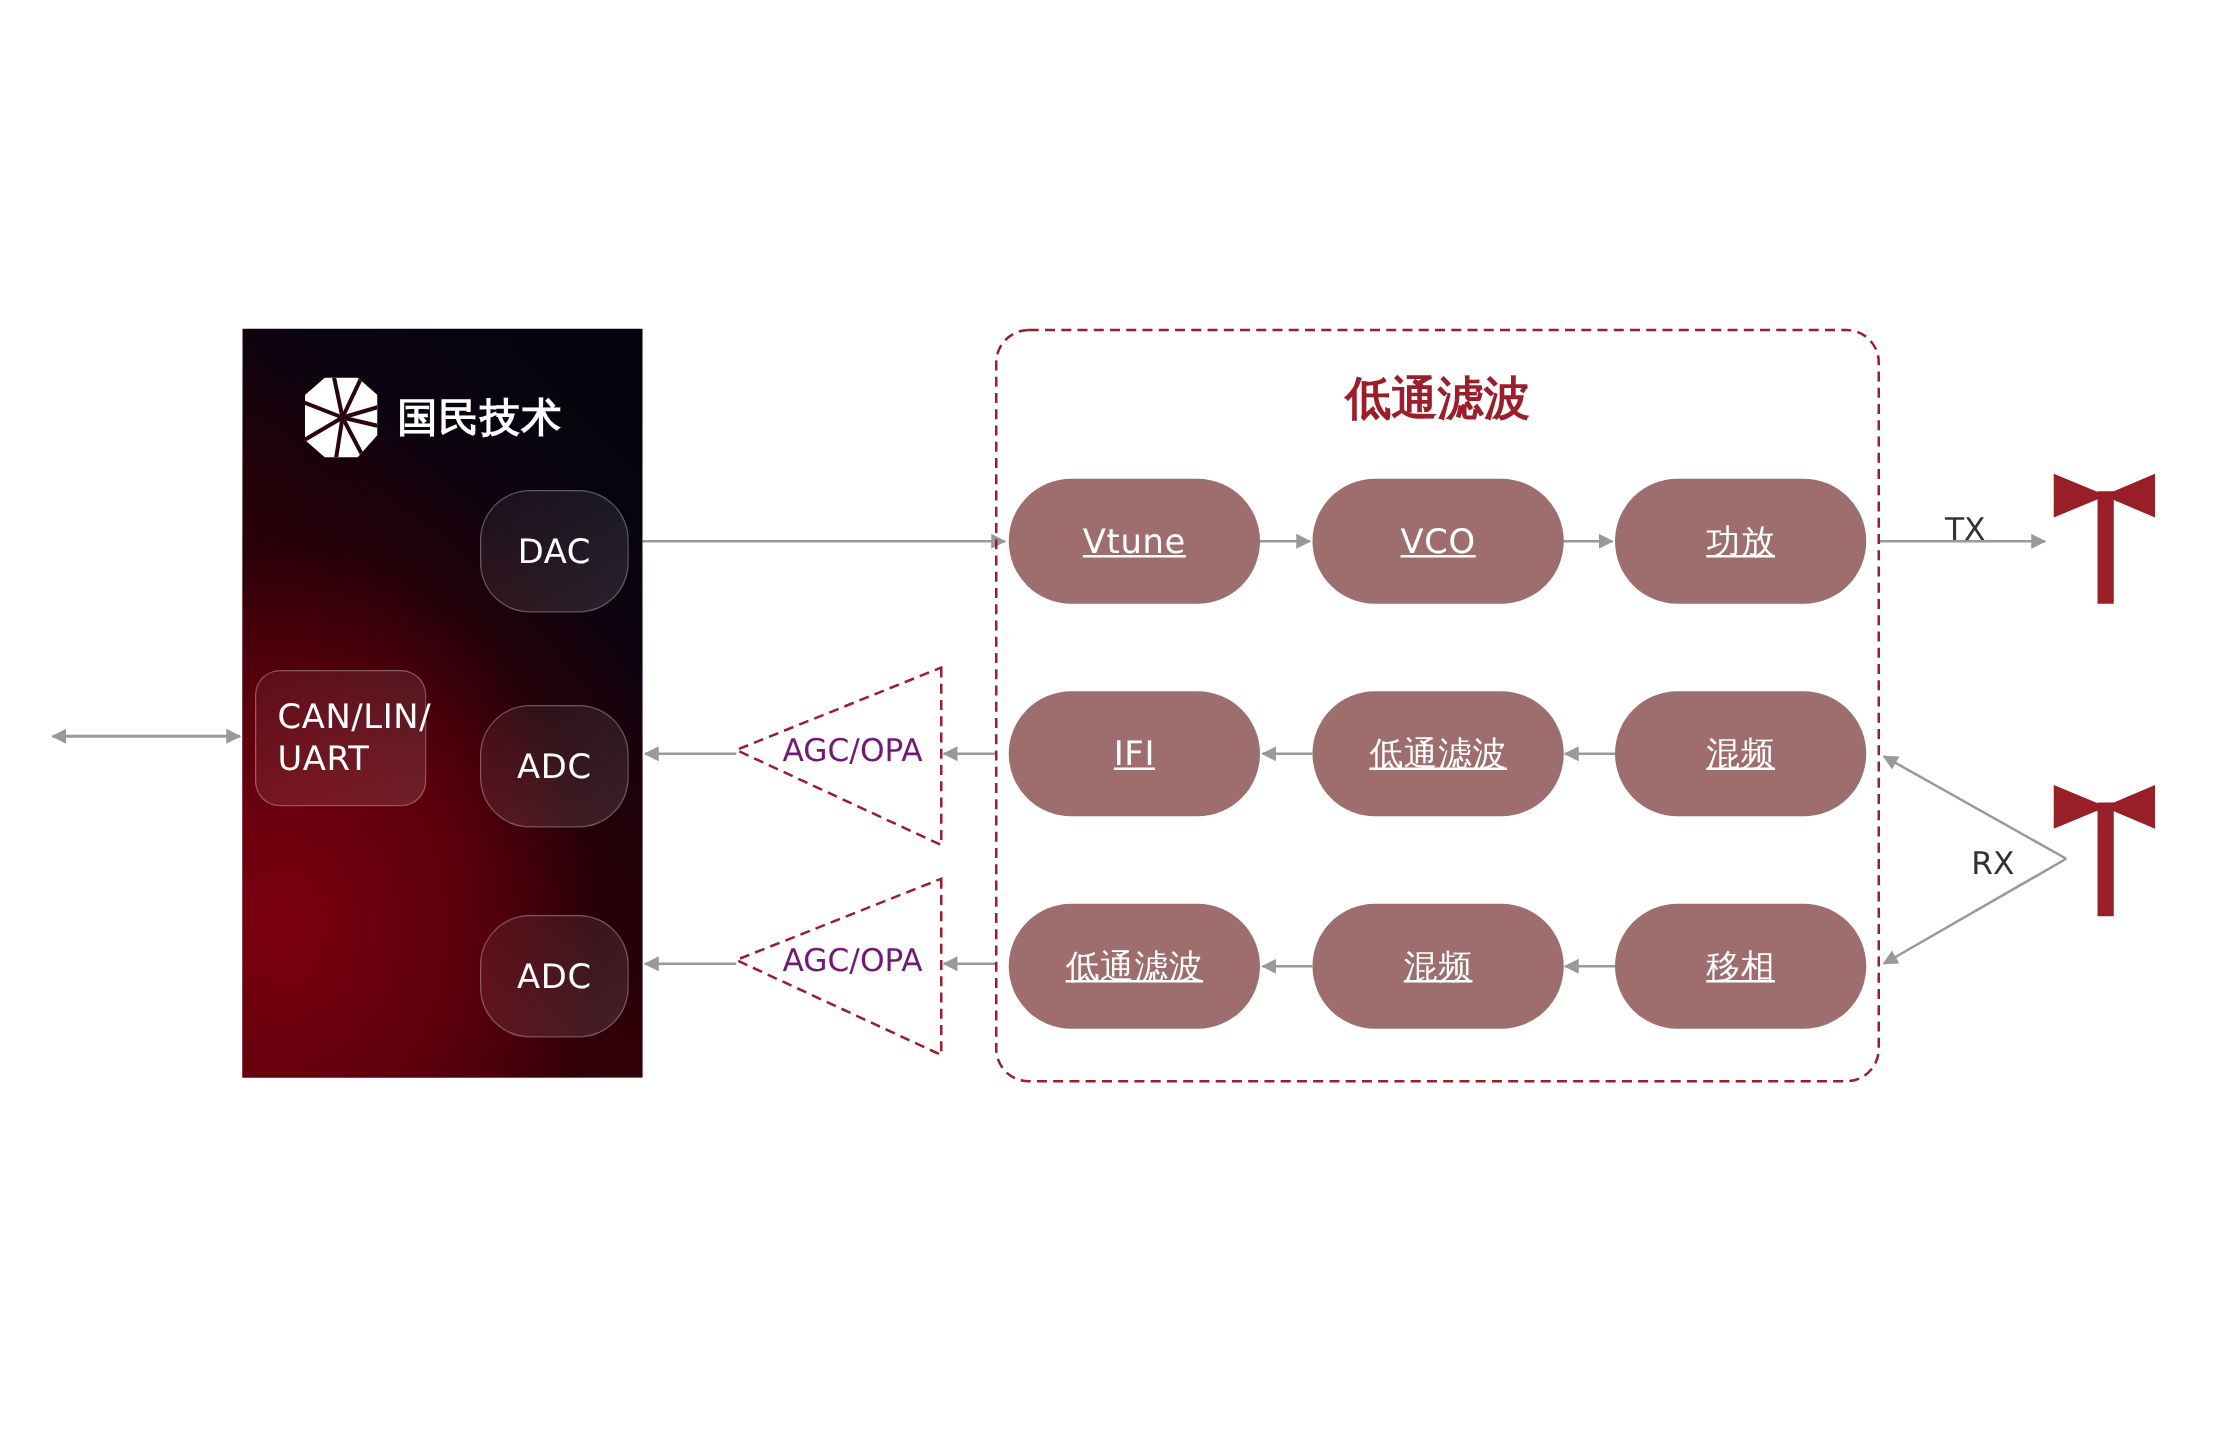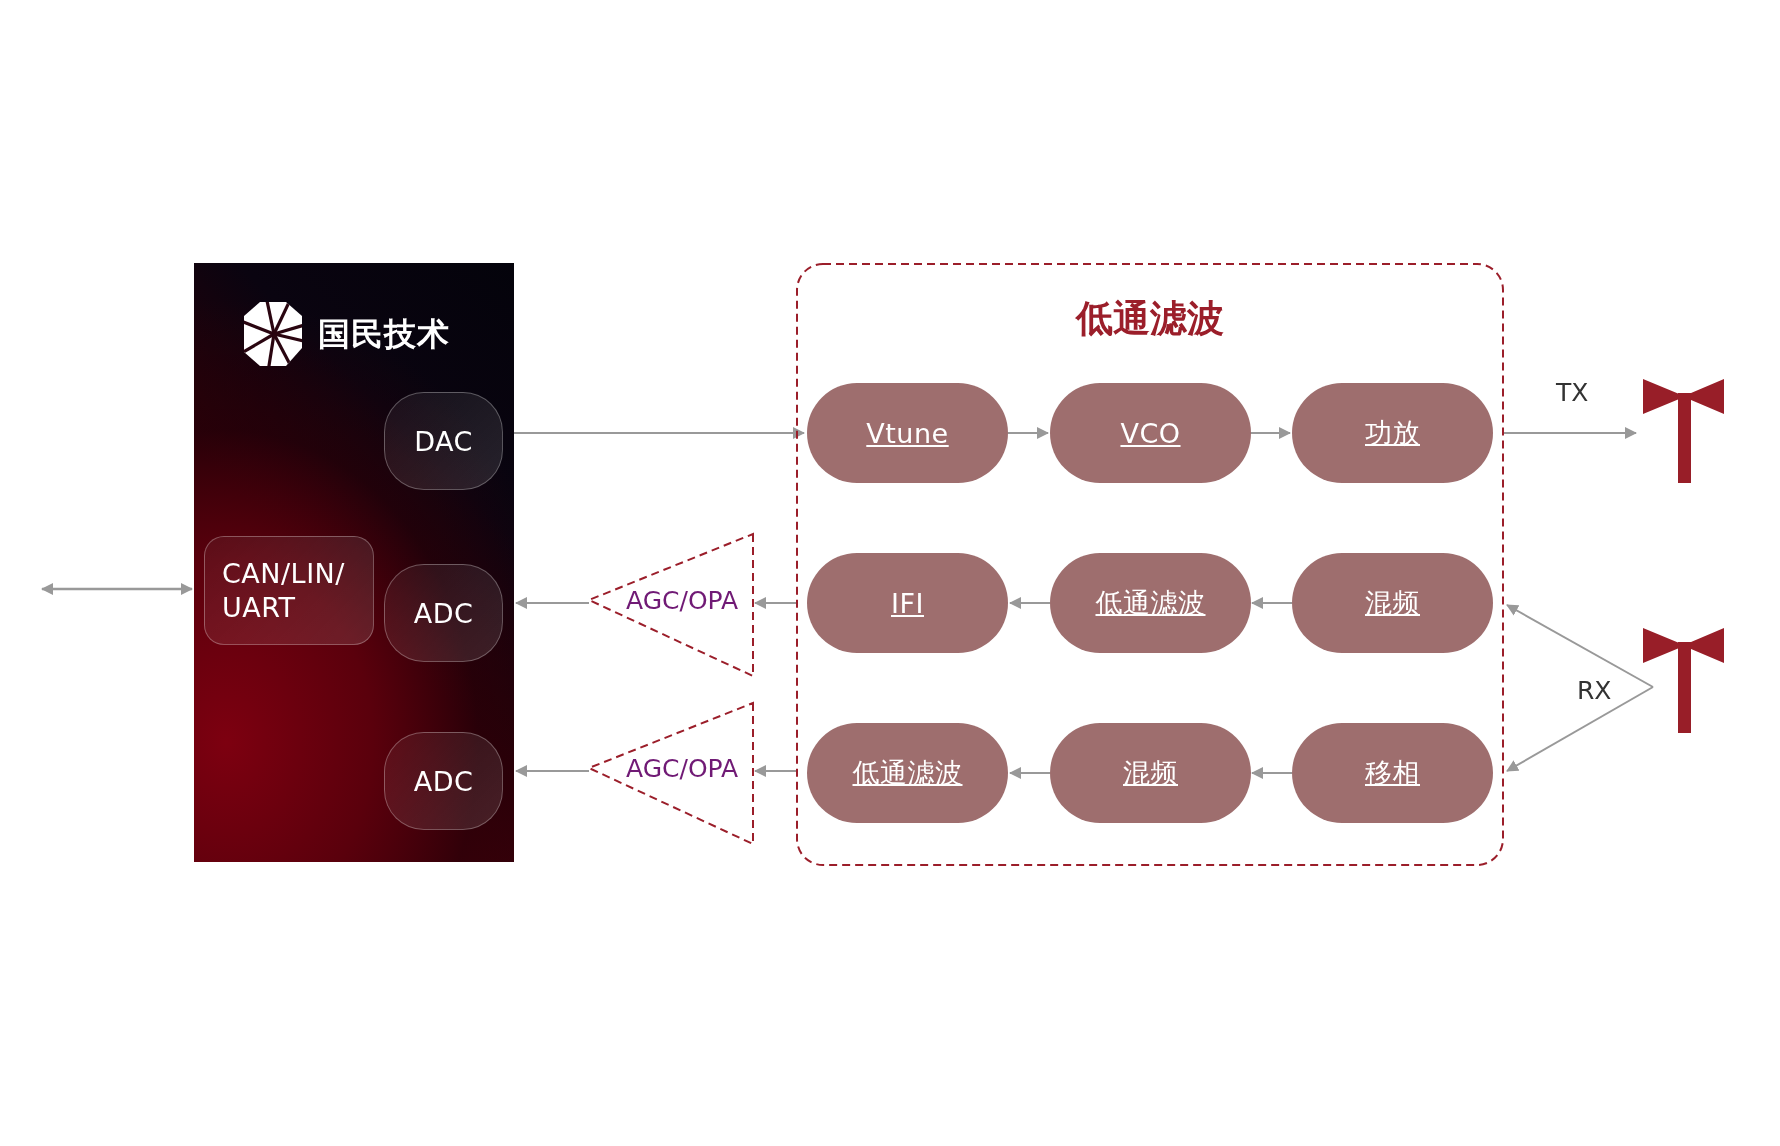--- a/index.html
+++ b/index.html
@@ -19,41 +19,41 @@
                letter-spacing: 1px; line-height: 40px; white-space: nowrap; }
 
   .chip {
     position: absolute; box-sizing: border-box;
     border: 1.5px solid rgba(255,255,255,0.28);
     background: linear-gradient(135deg, rgba(255,255,255,0.05), rgba(255,255,255,0.12));
     color: #ffffff; display: flex; align-items: center; justify-content: center;
     font-size: 27px; letter-spacing: 0.5px;
   }
   .chip-pill { width: 119px; height: 98px; border-radius: 40px; left: 384px; }
-  .chip-can { left: 204px; top: 536px; width: 170px; height: 109px; border-radius: 20px;
+  .chip-can { left: 204px; top: 536px; width: 137px; height: 109px; border-radius: 20px;
               justify-content: flex-start; padding-left: 17px; line-height: 34px; font-size: 27px; }
   .chip-can span { display: block; }
 
   .rf-title { left: 1020px; top: 296px; width: 260px; text-align: center;
               color: #9b1e2a; font-size: 37px; font-weight: bold; line-height: 46px; }
 
   .pill {
     position: absolute; width: 201px; height: 100px; border-radius: 50px;
     background: #9e6e6e; color: #ffffff; display: flex; align-items: center; justify-content: center;
     font-size: 27px; letter-spacing: 0.5px; text-decoration: underline;
   }
   .col1 { left: 807px; } .col2 { left: 1050px; } .col3 { left: 1292px; }
   .row1 { top: 383px; } .row2 { top: 553px; } .row3 { top: 723px; }
 
   .agc-label { color: #701a75; font-size: 25px; line-height: 30px; white-space: nowrap; }
   .agc1 { left: 626px; top: 586px; }
   .agc2 { left: 626px; top: 754px; }
 
   .io-label { color: #333333; font-size: 25px; line-height: 30px; }
-  .tx-label { left: 1556px; top: 378px; }
+  .tx-label { left: 1556px; top: 409px; }
   .rx-label { left: 1577px; top: 676px; }
 </style>
 </head>
 <body>
 
 <svg id="wires" viewBox="0 0 1780 1146">
   <defs>
     <marker id="ah" viewBox="0 0 12 12" refX="11" refY="6" markerWidth="12" markerHeight="12" markerUnits="userSpaceOnUse" orient="auto-start-reverse">
       <path d="M0,0 L12,6 L0,12 Z" fill="#999999"></path>
     </marker>

